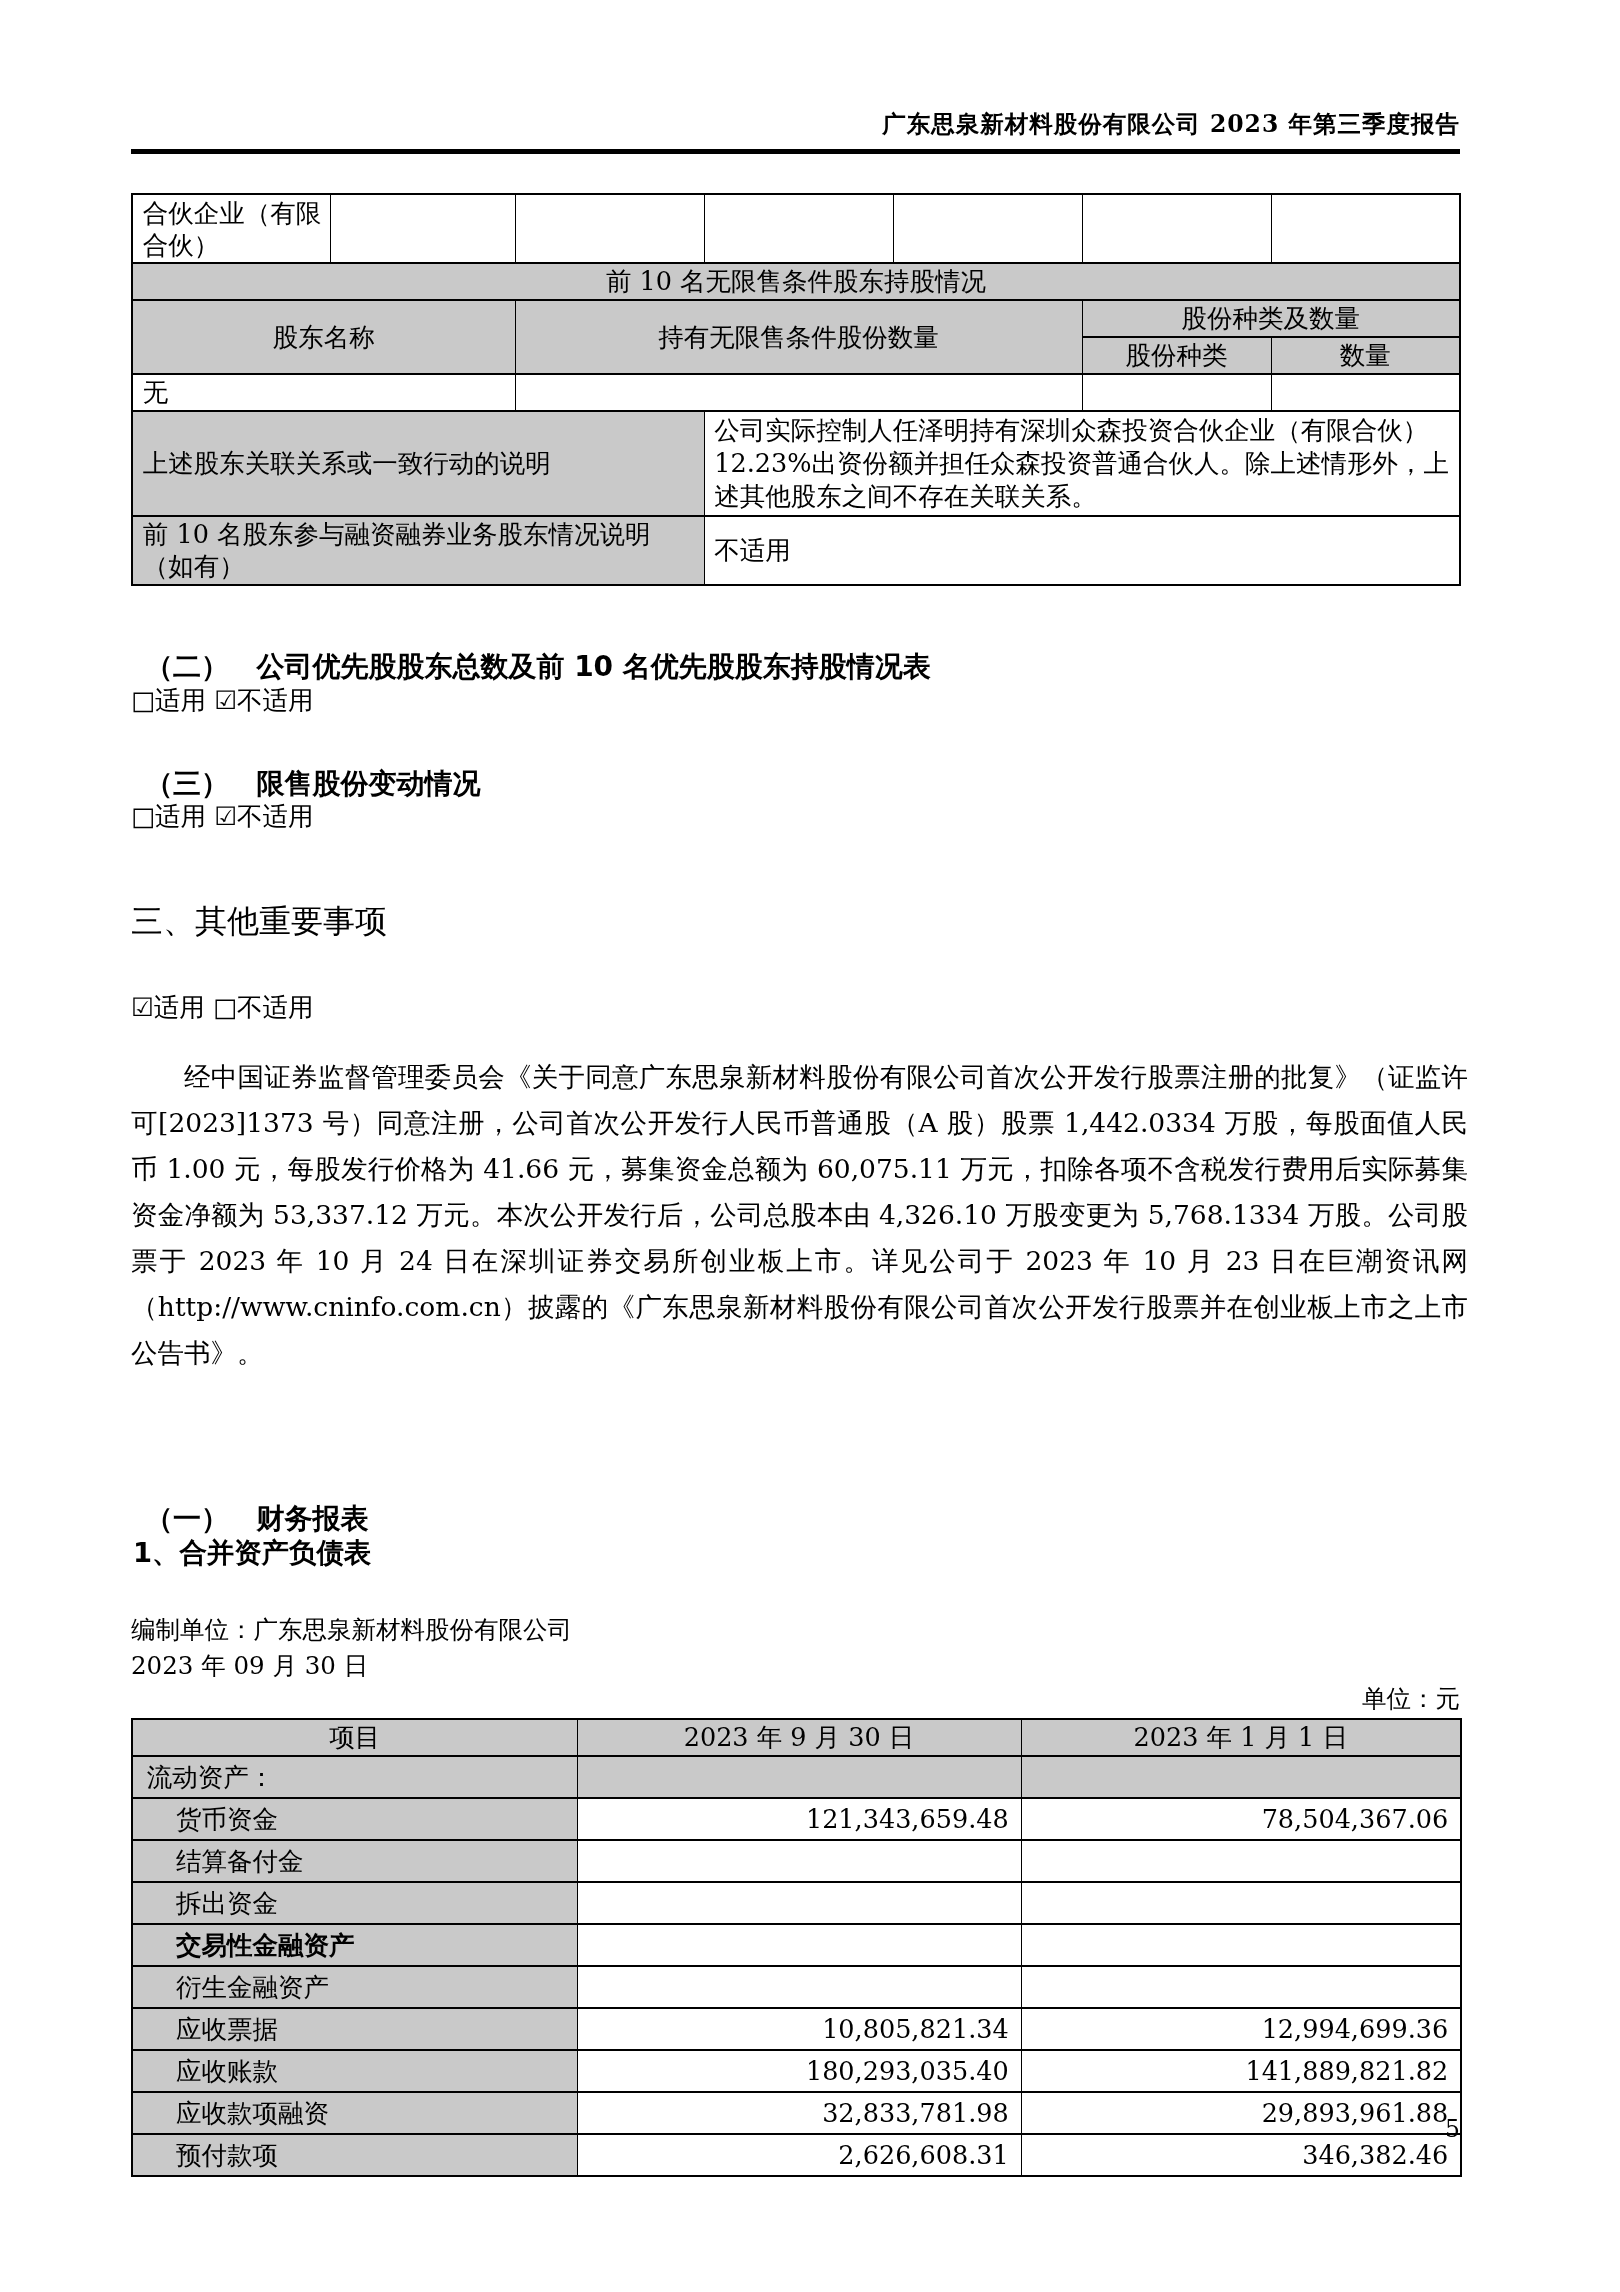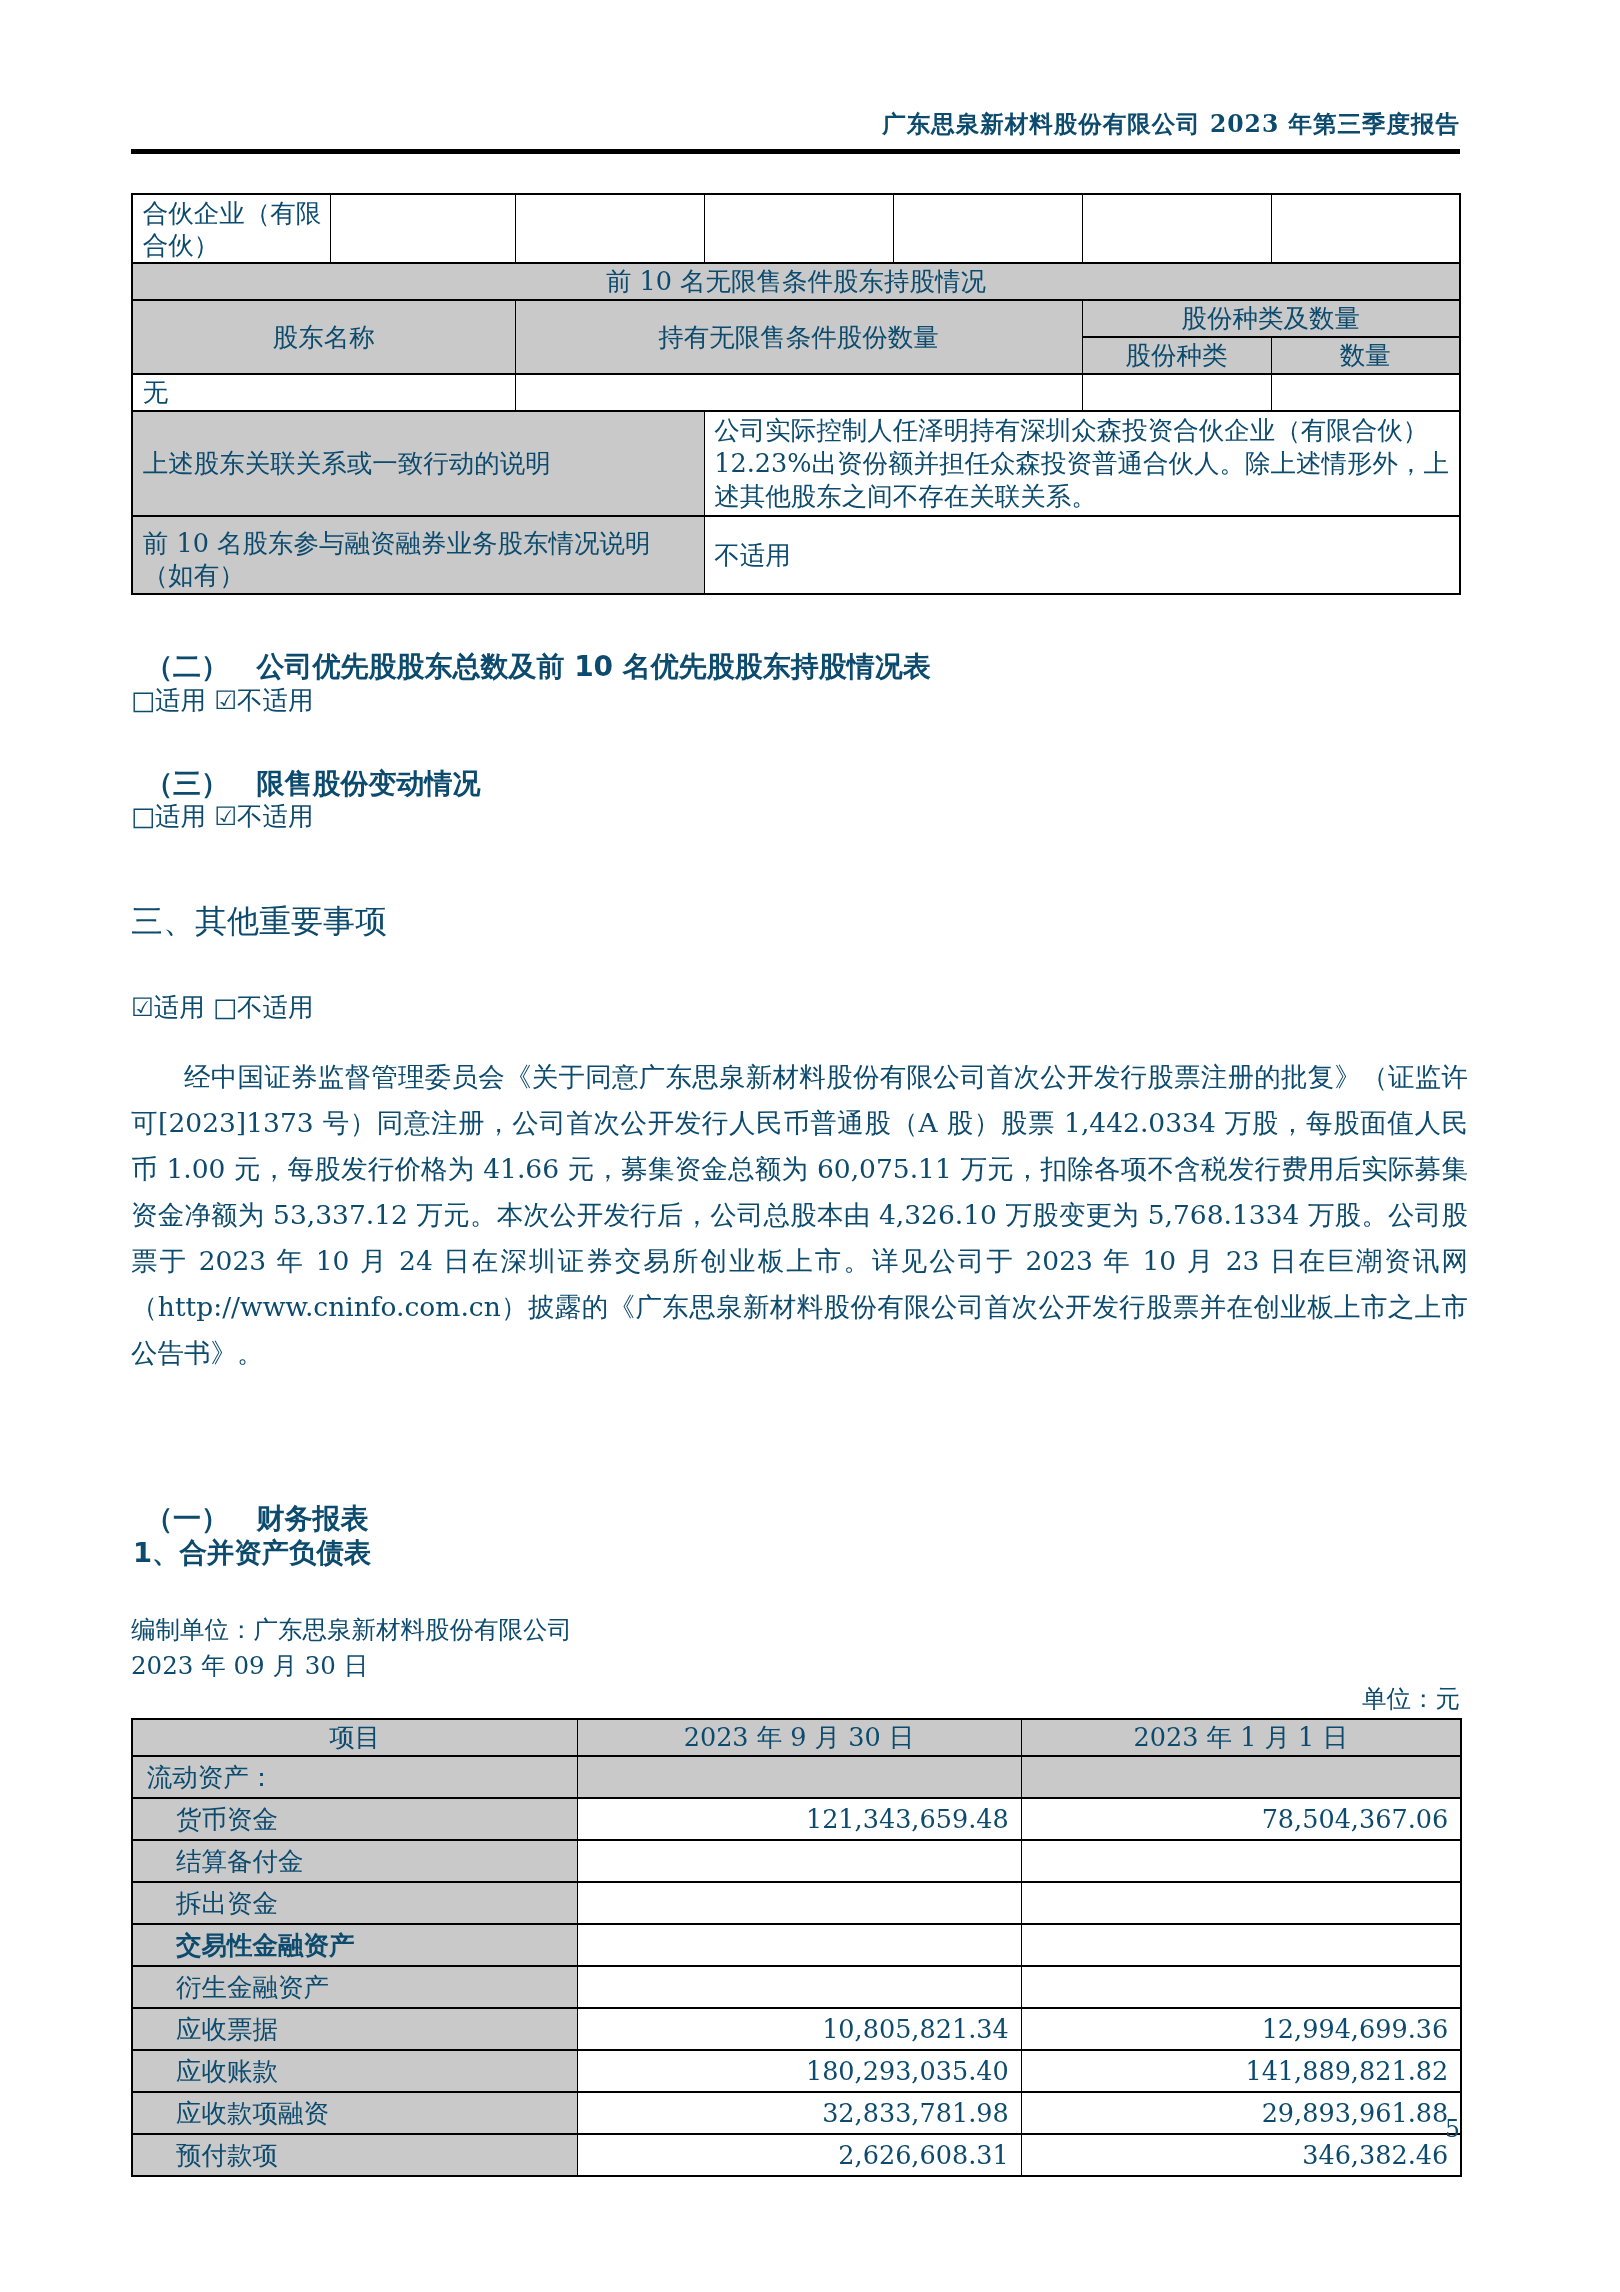--- a/index.html
+++ b/index.html
@@ -1,21 +1,21 @@
 <!DOCTYPE html>
 <html><head>
 <meta charset="utf-8">
 <style>
   * { margin:0; padding:0; box-sizing:border-box; }
   html,body { background:#ffffff; }
   .page {
     position:relative;
     width:1620px; height:2293px;
     background:#ffffff;
-    color:#0c4a6e;
+    color:#000000;
     font-family:"DejaVu Serif","Liberation Serif",serif;
     overflow:hidden;
   }
   .abs { position:absolute; left:131px; width:1329px; }
 
   
   .doc-header {
     top:108px;
     text-align:right;
     font-size:23.5px;
@@ -126,21 +126,21 @@
       <td colspan="2" class="left">无</td>
       <td colspan="3"></td>
       <td></td>
       <td></td>
     </tr>
     <tr style="height:102px">
       <td colspan="3" class="gray left">上述股东关联关系或一致行动的说明</td>
       <td colspan="4" class="wrap">公司实际控制人任泽明持有深圳众森投资合伙企业（有限合伙）12.23%出资份额并担任众森投资普通合伙人。除上述情形外，上述其他股东之间不存在关联关系。</td>
     </tr>
     <tr style="height:69px">
-      <td colspan="3" class="gray left" style="line-height:32px;padding-top:10px;padding-bottom:2px">前 10 名股东参与融资融券业务股东情况说明（如有）</td>
+      <td colspan="3" class="gray left" style="line-height:32px;padding-top:0;padding-bottom:2px">前 10 名股东参与融资融券业务股东情况说明（如有）</td>
       <td colspan="4" class="left">不适用</td>
     </tr>
   </tbody>
     </table>
 
   <div class="abs h2" style="top:608px">
     <span class="pfx">（二）</span><span>公司优先股股东总数及前 10 名优先股股东持股情况表</span>
   </div>
   <div class="abs chk" style="top:683px">□适用 ☑不适用</div>
 

